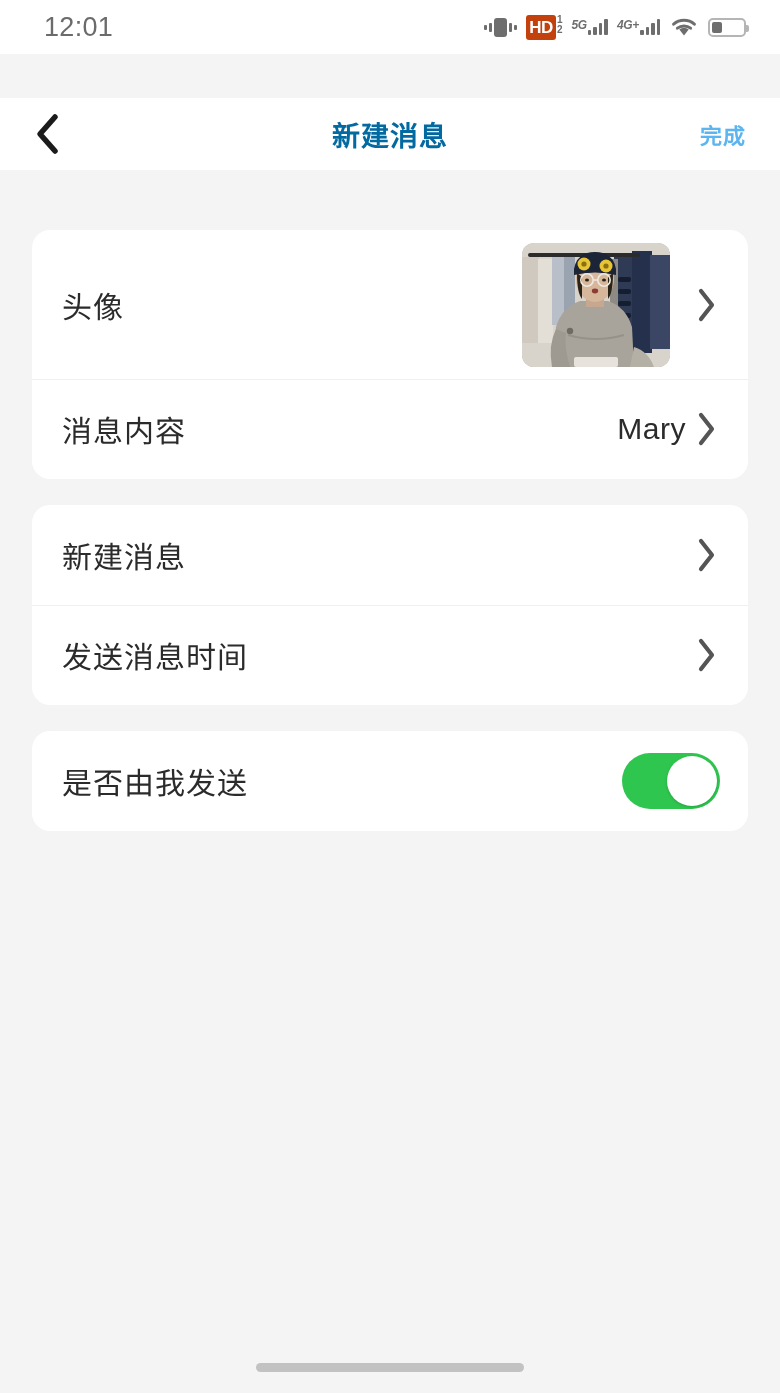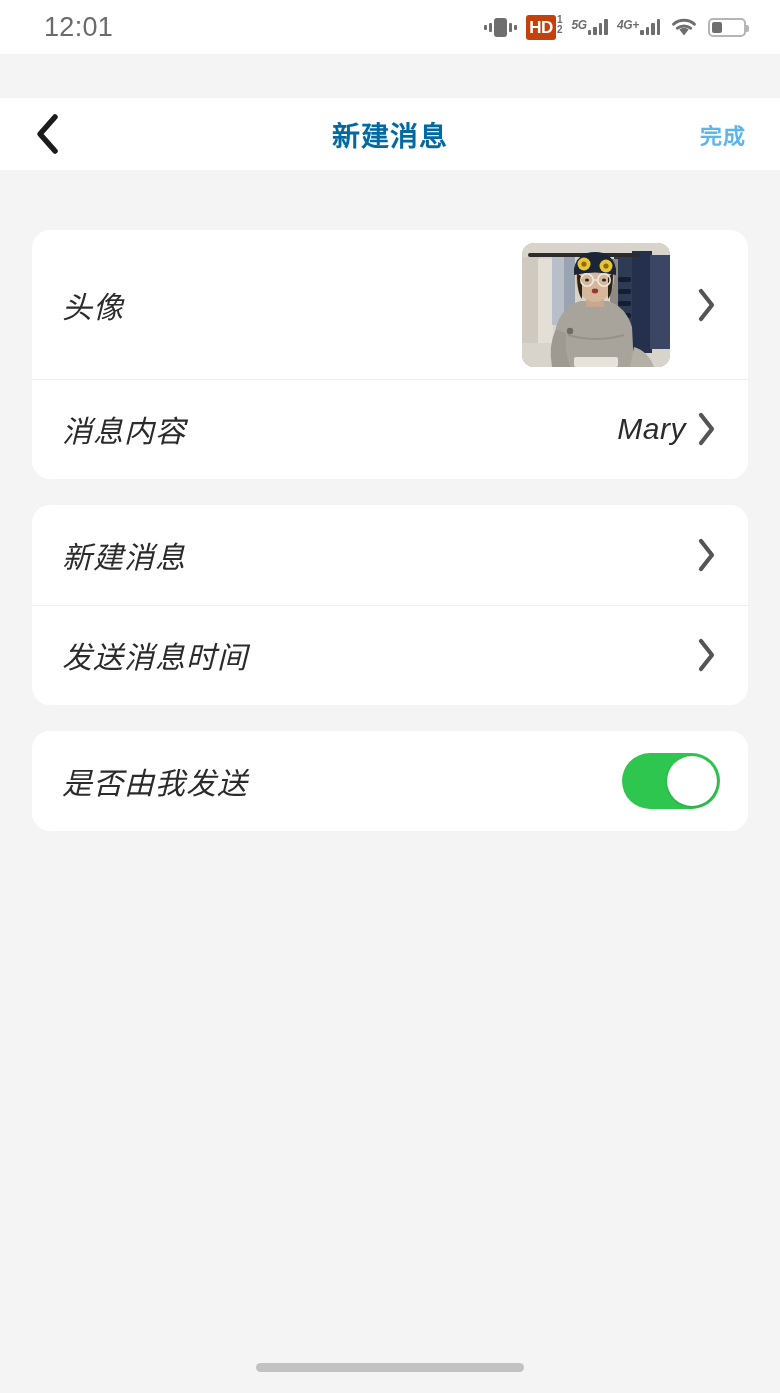--- a/index.html
+++ b/index.html
@@ -189,21 +189,20 @@
     overflow:hidden;
   }
 
   .row {
     position:relative;
     display:flex;
     align-items:center;
     padding:0 28px 0 30px;
     min-height:100px;
     cursor:pointer;
-    font-style:italic;
   }
   .row.tall { min-height:149px; }
 
   .row + .row::before {
     content:"";
     position:absolute;
     top:0; left:0; right:0;
     height:1px;
     background:#f0f0f0;
   }

